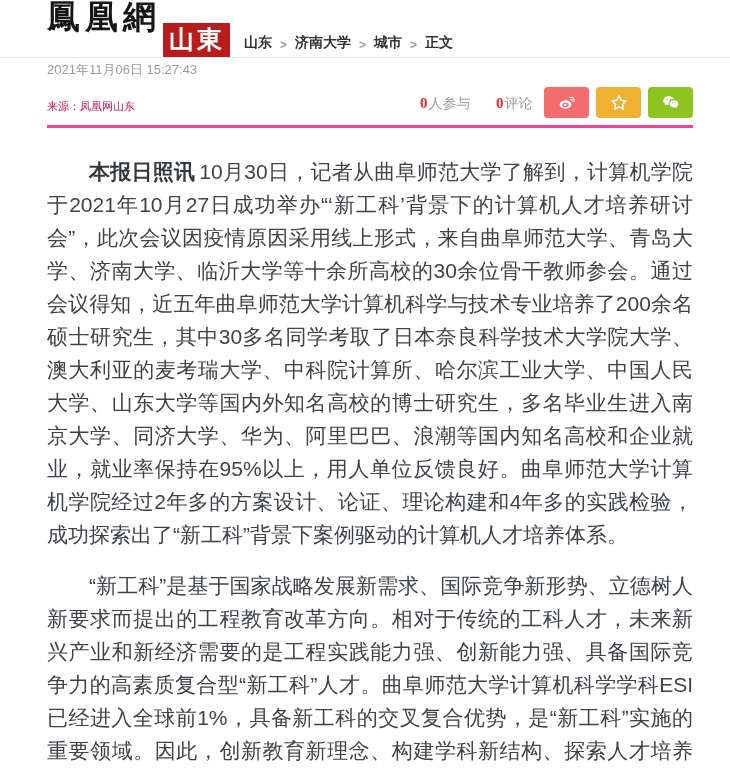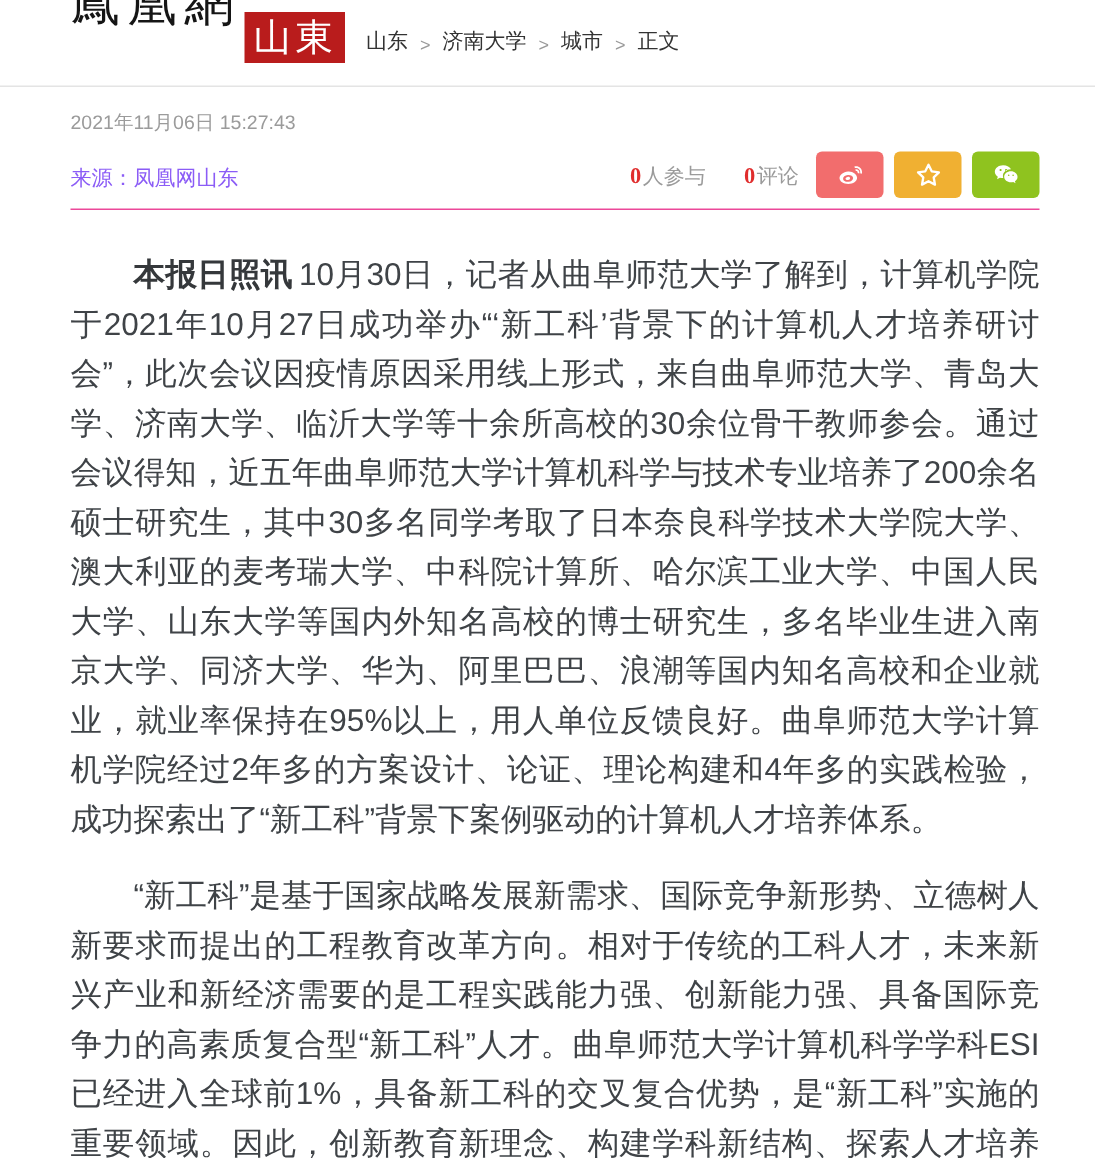--- a/index.html
+++ b/index.html
@@ -1,36 +1,36 @@
 <!DOCTYPE html>
 <html><head>
 <meta charset="utf-8">
 <style>
   * { box-sizing: border-box; }
   html,body { margin:0; padding:0; background:#ffffff; }
   body { width:730px; font-family:"Liberation Sans","DejaVu Sans",sans-serif; }
   .page { width:730px; min-height:772px; background:#fff; }
 
   
-  .header { height:58px; border-bottom:1px solid #e4e4e4; display:flex; align-items:flex-end; padding:0 0 15px 47px; }
+  .header { height:58px; border-bottom:1px solid #e4e4e4; display:flex; align-items:flex-end; padding:0 0 0 47px;font-weight:bold; }
   .logo { display:flex; align-items:center; cursor:pointer; }
   .logo-text { font-family:"DejaVu Serif","Liberation Serif",serif; font-size:33px; color:#151515; letter-spacing:5px; line-height:1; }
   .logo-badge { color:#fff; font-family:"DejaVu Serif","Liberation Serif",serif; font-size:25px; line-height:1; padding:4px 5px 5px 6px; margin-left:2px; letter-spacing:3px; }
   .breadcrumb { margin-left:14px; padding-bottom:5px; font-size:14px; color:#333; display:flex; align-items:flex-end; white-space:nowrap; }
   .breadcrumb .sep { color:#999; margin:0 8px; font-size:12px; }
   .crumb { cursor:pointer; }
 
   
   .content { padding:0 37px 14px 47px; }
   h1.title { font-size:23px; line-height:34px; color:#222; margin:30px 0 0 0; font-weight:bold; letter-spacing:.5px; }
 
   
-  .meta { position:relative; height:70px; margin-top:12px; border-bottom:1px solid #ec4899; }
+  .meta { position:relative; height:70px; border-bottom:3px solid #ec4899; }
   .date { position:absolute; top:3px; left:0; font-size:13px; color:#9b9b9b; }
-  .source { position:absolute; bottom:11px; left:0; font-size:14px; color:#8b5cf6; }
+  .source { position:absolute; bottom:11px; left:0; font-size:11px; color:#be185d; }
   .engagement { position:absolute; bottom:12px; left:373px; font-size:14px; color:#9b9b9b; white-space:nowrap;font-family:Liberation Serif, serif; }
   .engagement .item { margin-right:22px; cursor:pointer; }
   .engagement .num { font-weight:bold; font-size:15px; margin-right:1px; }
   .share { position:absolute; bottom:7px; right:0; display:flex; }
   .share-btn { width:45px; height:31px; border-radius:4px; margin-left:7px; display:flex; align-items:center; justify-content:center; cursor:pointer; }
   .share-btn svg { width:22px; height:22px; display:block; }
 
   
   .body { padding-top:27px; }
   .body p { font-size:21px; line-height:33px; color:#3f4347; text-align:justify; text-indent:2em; margin:0 0 18px 0; }

